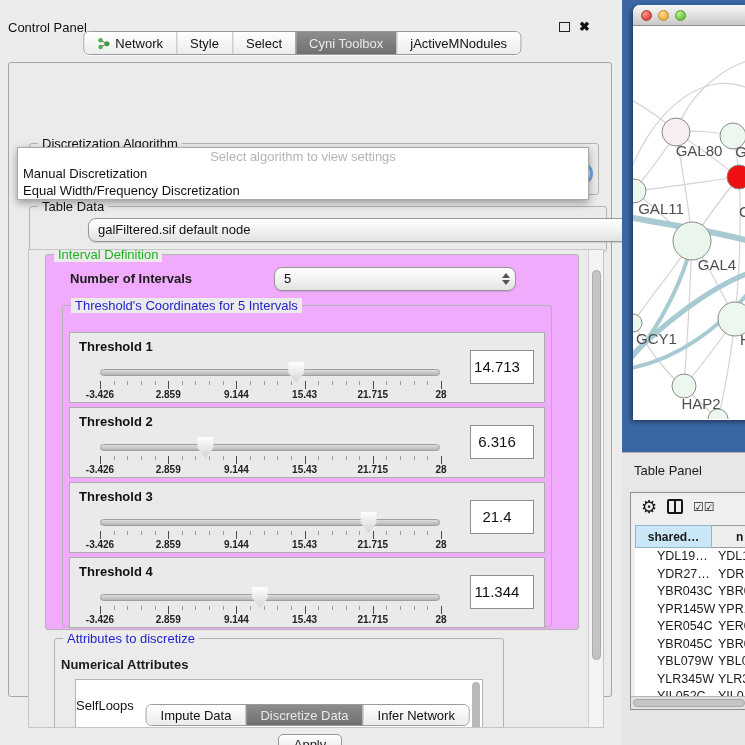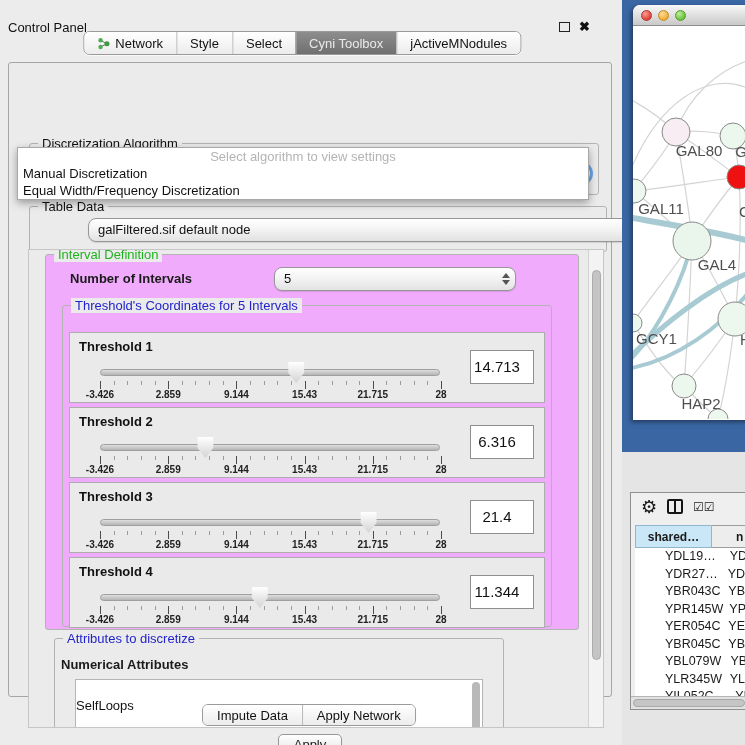--- a/index.html
+++ b/index.html
@@ -102,21 +102,21 @@
   #gear-ico{position:absolute;left:10px;top:3px;font-size:18px;color:#1a1a1a;}
   #split-ico{position:absolute;left:36px;top:6px;width:16px;height:15px;border:2px solid #151515;border-radius:2px;}
   #split-ico::after{content:"";position:absolute;left:50%;top:0;width:2px;height:100%;background:#151515;transform:translateX(-50%);}
   #checks-ico{position:absolute;left:62px;top:7px;font-size:12px;letter-spacing:0;color:#222;}
   #tb-header{position:absolute;left:4px;top:32px;width:126px;height:23px;display:flex;}
   .hc{height:100%;line-height:22px;font-size:12px;border:1px solid #9c9c9c;font-weight:bold;}
   #hc1{width:77px;background:#c9e7f6;border-color:#8fb8cc;text-align:center;}
   #hc2{flex:1;background:#ededed;border-left:none;padding-left:24px;}
   #tb-rows{position:absolute;left:4px;top:55px;width:126px;height:150px;overflow:hidden;background:#fff;}
   .trow{display:flex;height:17.5px;font-size:12.5px;line-height:17.5px;background:#fff;}
-  .trow .c1{width:77px;padding-left:9px;margin-left:21px;}
+  .trow .c1{width:77px;padding-left:22px;}
   .trow .c2{flex:1;padding-left:6px;}
   #hscroll{position:absolute;left:0;bottom:0;width:100%;height:13px;background:#e2e2e2;border-top:1px solid #b5b5b5;}
   #hthumb{position:absolute;left:2px;top:2px;width:112px;height:8px;border-radius:4px;background:#c5c5c5;border:1px solid #a8a8a8;}
 </style>
 </head>
 <body>
 
 <div id="root">
 
   <div id="cp">
@@ -386,22 +386,25 @@
         </div>
       </div>
 
       <div id="apply-btn">Apply</div>
     </div>
 
     <div class="segwrap" id="bottom-tabs">
       <div class="seg">
           <span>Impute Data</span>
         </div>
+      <div class="seg sel">
+          <span>Discretize Data</span>
+        </div>
       <div class="seg">
-          <span>Apply Network</span>
+          <span>Infer Network</span>
         </div>
     </div>
   </div>
 
   <div id="right">
     <div id="desktop"></div>
 
     <div id="netwin">
       <div id="nettitle">
         <span class="light" id="light-red"></span>
@@ -456,20 +459,23 @@
               <circle cx="102" cy="293" r="17" fill="#ecf7ed" stroke="#8a8a8a"></circle>
               <text x="107" y="319" text-anchor="start">H</text>
               <circle cx="51" cy="360" r="12" fill="#ecf7ed" stroke="#8a8a8a"></circle>
               <text x="68" y="383" text-anchor="middle">HAP2</text>
               <circle cx="85" cy="393" r="10" fill="#ecf7ed" stroke="#8a8a8a"></circle>
             </g>
         </svg>
       </div>
     </div>
 
+    <div id="tp-bar">
+      <span id="tp-title">Table Panel</span>
+    </div>
 
     <div id="tablebox">
       <div id="tb-toolbar">
         <span id="gear-ico">⚙</span>
         <span id="split-ico"></span>
         <span id="checks-ico">☑☑</span>
       </div>
       <div id="tb-header">
         <div class="hc" id="hc1">shared…</div>
         <div class="hc" id="hc2">n</div>

